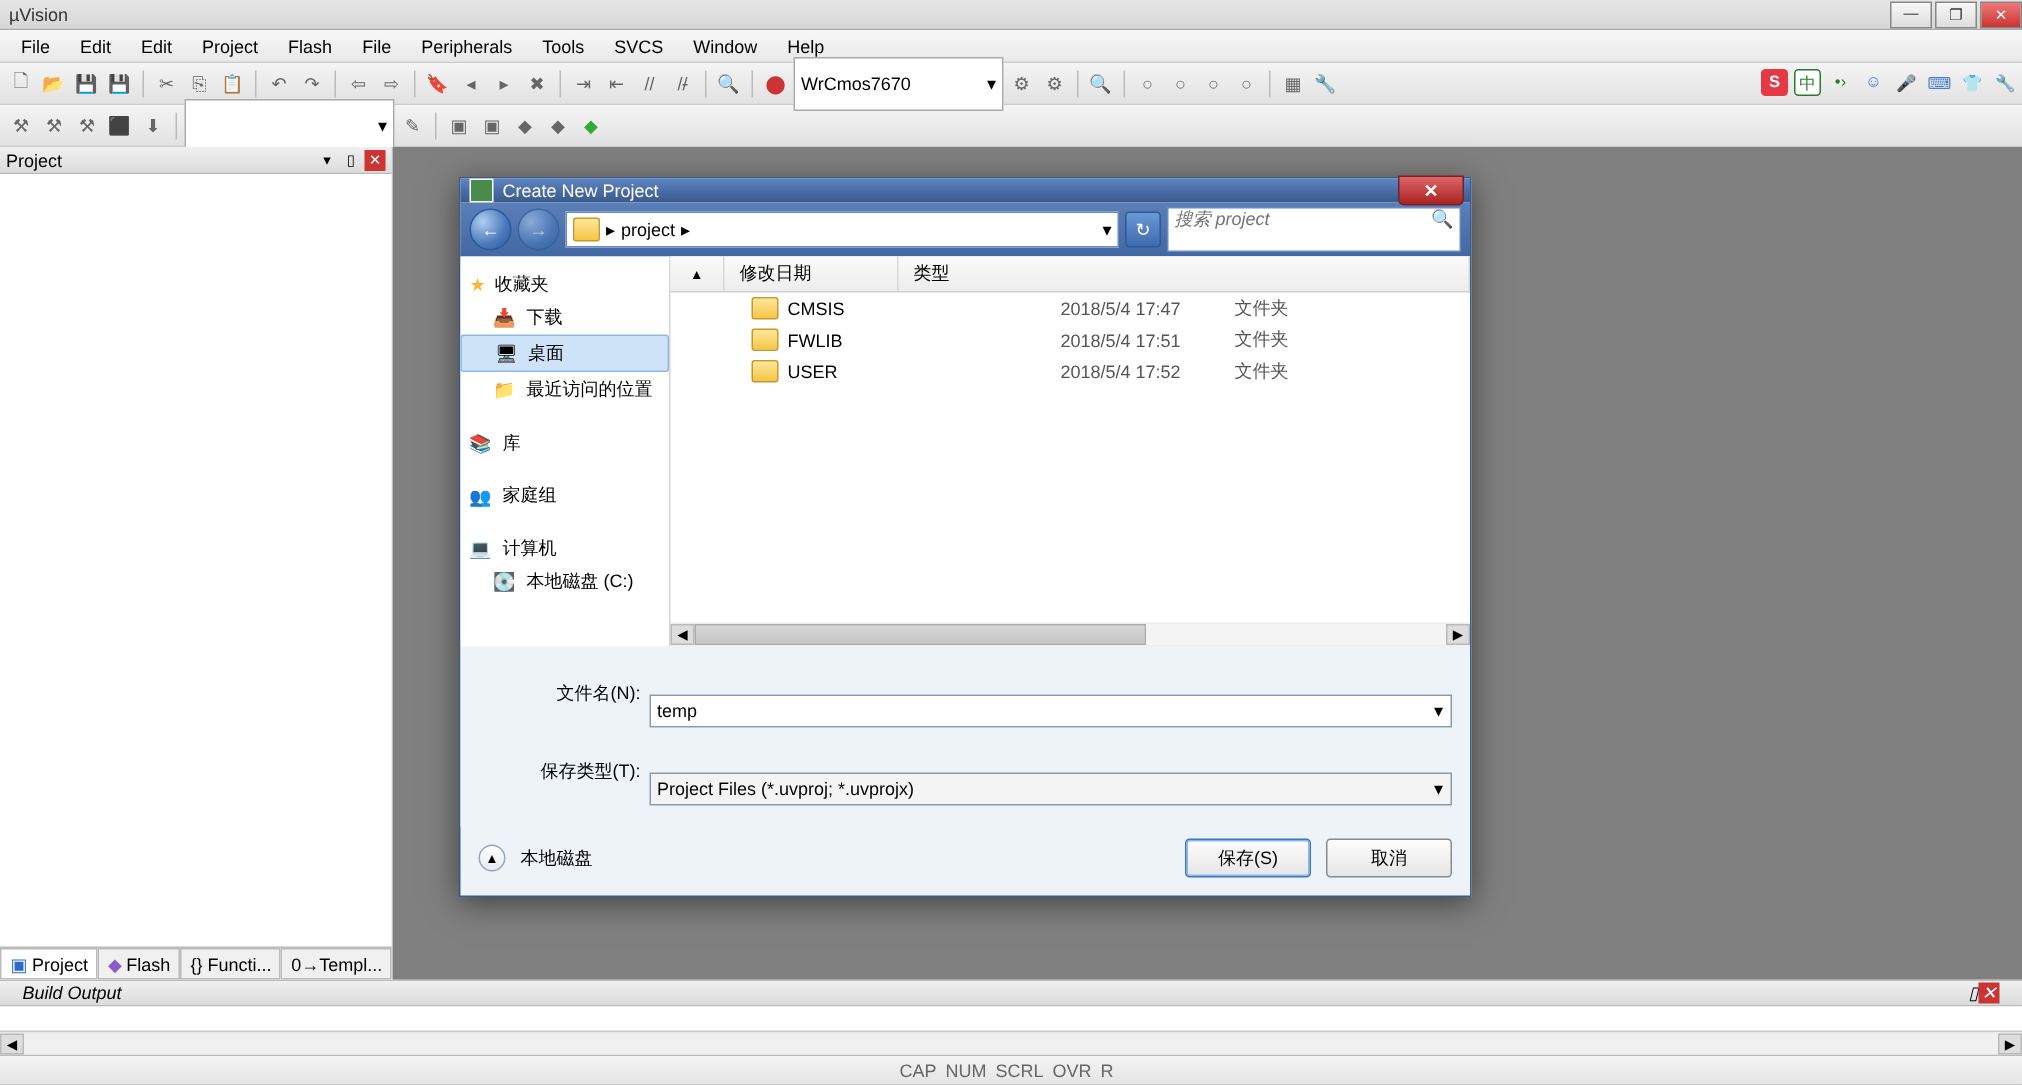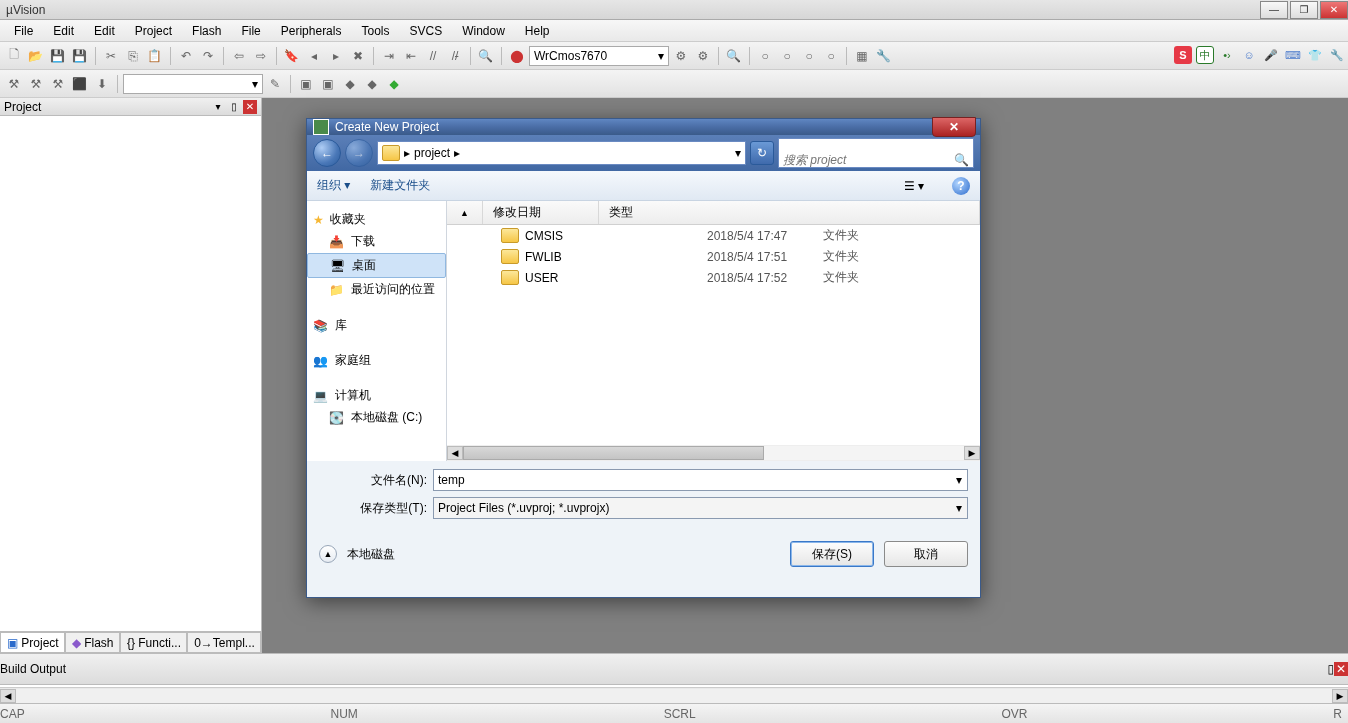--- a/index.html
+++ b/index.html
@@ -6,53 +6,53 @@
 body{width:1348px;height:723px;background:#fff;overflow:hidden;position:relative;}
 .win-title{height:20px;background:linear-gradient(#e6e6e6,#d6d6d6);display:flex;align-items:center;padding-left:6px;color:#333;border-bottom:1px solid #aaa;}
 .win-title .spacer{flex:1;}
 .win-btn{width:28px;height:18px;display:inline-flex;align-items:center;justify-content:center;border:1px solid #888;background:linear-gradient(#f8f8f8,#ddd);margin-left:2px;font-size:10px;}
 .win-btn.close{background:linear-gradient(#e77,#c33);color:#fff;}
 .menu-bar{height:22px;background:linear-gradient(#f7f7f7,#e9e9e9);display:flex;align-items:center;border-bottom:1px solid #ccc;padding-left:4px;}
 .menu-bar span{padding:2px 10px;cursor:default;}
 .toolbar{height:28px;background:linear-gradient(#f4f4f4,#e2e2e2);display:flex;align-items:center;border-bottom:1px solid #ccc;padding-left:4px;gap:2px;}
 .tb-btn{width:20px;height:20px;display:inline-flex;align-items:center;justify-content:center;border:1px solid transparent;color:#666;}
 .tb-sep{width:1px;height:18px;background:#bbb;margin:0 3px;}
-.tb-combo{width:140px;height:20px;border:1px solid #aaa;background:#fff;display:inline-flex;align-items:center;padding:0 4px;font-size:11px;}
+.tb-combo{width:140px;height:36px;border:1px solid #aaa;background:#fff;display:inline-flex;align-items:center;padding:0 4px;font-size:11px;}
 .main-area{display:flex;height:calc(723px - 20px - 22px - 28px - 28px - 20px - 16px - 34px);}
 .project-pane{width:262px;border-right:1px solid #bbb;background:#fff;display:flex;flex-direction:column;}
 .project-pane .pane-title{height:18px;background:linear-gradient(#f0f0f0,#dcdcdc);padding:2px 4px;display:flex;align-items:center;border-bottom:1px solid #bbb;}
 .pane-title .spacer{flex:1;}
 .pane-title .pb{width:14px;height:14px;display:inline-flex;align-items:center;justify-content:center;font-size:10px;margin-left:2px;}
 .pane-title .pb.x{background:#c33;color:#fff;}
 .project-tree{flex:1;background:#fff;}
 .pane-tabs{height:22px;display:flex;border-top:1px solid #bbb;}
 .pane-tab{padding:2px 6px;border:1px solid #bbb;background:#f0f0f0;display:inline-flex;align-items:center;gap:3px;font-size:11px;white-space:nowrap;overflow:hidden;}
 .pane-tab.active{background:#fff;}
 .editor-area{flex:1;background:#808080;}
 .build-output{height:34px;}
-.build-output-title{height:32px;background:linear-gradient(#f0f0f0,#dcdcdc);padding:2px 0;border-top:1px solid #bbb;border-bottom:1px solid #bbb;display:flex;align-items:center;}
+.build-output-title{height:18px;background:linear-gradient(#f0f0f0,#dcdcdc);padding:2px 15px;border-top:1px solid #bbb;border-bottom:1px solid #bbb;display:flex;align-items:center;font-style:italic;}
 .build-output-body{height:calc(100% - 18px);background:#fff;}
 .hscroll{height:16px;background:#e9e9e9;border-top:1px solid #ccc;display:flex;align-items:center;}
 .hscroll .arrow{width:16px;height:14px;background:#ddd;border:1px solid #bbb;display:inline-flex;align-items:center;justify-content:center;font-size:9px;}
 .hscroll .track{flex:1;height:14px;background:#f0f0f0;}
-.status-bar{height:20px;background:linear-gradient(#f4f4f4,#e4e4e4);border-top:1px solid #bbb;display:flex;align-items:center;justify-content:space-between;padding-right:6px;gap:6px;color:#666;font-size:11px;}
+.status-bar{height:20px;background:linear-gradient(#f4f4f4,#e4e4e4);border-top:1px solid #bbb;display:flex;align-items:center;justify-content:center;padding-right:6px;gap:6px;color:#666;font-size:11px;}
 .ime-bar{position:absolute;top:44px;right:2px;height:22px;display:flex;gap:4px;align-items:center;}
 .ime-ico{width:18px;height:18px;border-radius:3px;display:inline-flex;align-items:center;justify-content:center;font-size:11px;}
 
 
 .dialog{position:absolute;left:306px;top:118px;width:675px;height:480px;border:1px solid #3a5a8a;background:#eef3f8;box-shadow:0 4px 20px rgba(0,0,0,.5);}
 .dlg-title{height:16px;background:linear-gradient(#5f86c2,#4a6da6 50%,#3a5a8a);color:#fff;display:flex;align-items:center;padding-left:6px;}
 .dlg-title .ico{width:16px;height:16px;background:#4a8a4a;border:1px solid #fff;margin-right:6px;}
 .dlg-title .spacer{flex:1;}
 .dlg-close{width:44px;height:20px;background:linear-gradient(#d66,#a22);color:#fff;display:flex;align-items:center;justify-content:center;border-radius:0 0 4px 4px;margin-right:4px;font-weight:bold;border:1px solid #722;}
 .dlg-nav{height:36px;background:linear-gradient(#5b7fb8,#4168a3);display:flex;align-items:center;padding:0 6px;gap:4px;}
 .nav-btn{width:28px;height:28px;border-radius:50%;background:radial-gradient(circle at 30% 30%,#aecdf5,#4a78b8 60%,#2a5a9a);display:inline-flex;align-items:center;justify-content:center;color:#fff;border:1px solid #2a5a9a;}
 .breadcrumb{flex:1;height:24px;background:#fff;border:1px solid #6a8ac2;display:flex;align-items:center;padding:0 4px;gap:4px;}
 .bc-folder{width:18px;height:16px;background:linear-gradient(#fce79a,#f6c646);border:1px solid #c89a2a;border-radius:2px;}
-.search-box{width:196px;height:24px;background:#fff;border:1px solid #6a8ac2;display:flex;align-items:flex-start;padding:14px 4px;}
+.search-box{width:196px;height:24px;background:#fff;border:1px solid #6a8ac2;display:flex;align-items:flex-end;padding:14px 4px;}
 .search-box input{flex:1;border:none;outline:none;font-style:italic;color:#888;background:transparent;}
 .dlg-toolbar{height:30px;background:linear-gradient(#f5f8fc,#e0e9f3);display:flex;align-items:center;padding:0 10px;gap:20px;border-bottom:1px solid #c8d4e2;}
 .dlg-toolbar .link{color:#1a4e8a;}
 .dlg-toolbar .spacer{flex:1;}
 .view-drop{width:36px;height:20px;display:inline-flex;align-items:center;justify-content:center;border:1px solid transparent;}
 .help-ico{width:18px;height:18px;border-radius:50%;background:radial-gradient(circle at 35% 35%,#b3d6ff,#2a6acc);color:#fff;display:inline-flex;align-items:center;justify-content:center;font-weight:bold;}
 .dlg-body{display:flex;height:260px;background:#fff;}
 .tree{width:140px;border-right:1px solid #d0d6de;overflow-y:auto;overflow-x:hidden;padding:4px 0;}
 .tree-group{padding:4px 0;}
 .tree-hdr{display:flex;align-items:center;gap:6px;padding:2px 6px;font-weight:normal;}
@@ -74,21 +74,21 @@
 .row .date{width:116px;color:#555;}
 .row .type{flex:1;color:#555;}
 .folder-ico{width:18px;height:15px;background:linear-gradient(#fce79a,#f6c646);border:1px solid #c89a2a;border-radius:2px;display:inline-block;}
 .file-scroll{position:absolute;bottom:0;left:0;right:0;height:16px;background:#eee;display:flex;align-items:center;}
 .file-scroll .sarrow{width:16px;height:14px;background:#ddd;border:1px solid #bbb;display:inline-flex;align-items:center;justify-content:center;font-size:9px;}
 .file-scroll .strack{flex:1;height:14px;background:#f4f4f4;position:relative;}
 .file-scroll .sthumb{position:absolute;left:0;top:0;height:100%;width:60%;background:linear-gradient(#d8d8d8,#c4c4c4);border:1px solid #aaa;}
 .dlg-inputs{background:#eef3f8;padding:8px 12px;}
 .dlg-row{display:flex;align-items:center;margin-bottom:6px;}
 .dlg-row label{width:114px;text-align:right;padding-right:6px;}
-.dlg-row .control{flex:1;}
+.dlg-row .control{flex:1;margin-top:24px;}
 .dlg-row input,.dlg-row select{width:100%;height:22px;border:1px solid #8a9ab0;padding:0 4px;background:#fff;}
 .dlg-buttons{display:flex;align-items:center;padding:8px 12px 12px;gap:10px;}
 .exp-toggle{width:18px;height:18px;border:1px solid #98a6b8;border-radius:50%;display:inline-flex;align-items:center;justify-content:center;background:linear-gradient(#fff,#e6ebf2);font-size:9px;}
 .dlg-buttons .spacer{flex:1;}
 .btn{width:84px;height:26px;border:1px solid #8a8a8a;background:linear-gradient(#fdfdfd,#e6e6e6);border-radius:3px;}
 .btn.primary{border:1px solid #3a78c8;box-shadow:0 0 0 1px #8ab6ea inset;}
 </style>
 </head>
 <body>
 
@@ -261,27 +261,20 @@
       <span>project</span>
       <span>▸</span>
       <span style="margin-left:auto">▾</span>
     </div>
     <span class="nav-btn" style="width:24px;height:24px;border-radius:3px;background:linear-gradient(#6a99d6,#3f6aac)">↻</span>
     <div class="search-box">
       <input placeholder="搜索 project" style="">
       <span>🔍</span>
     </div>
   </div>
-  <div class="dlg-toolbar">
-    <span class="link">组织 ▾</span>
-    <span class="link">新建文件夹</span>
-    <span class="spacer"></span>
-    <span class="view-drop">☰ ▾</span>
-    <span class="help-ico">?</span>
-  </div>
   <div class="dlg-body">
     <div class="tree">
       <div class="tree-group">
         <div class="tree-hdr">
             <span class="zz-star">★</span>
             <span>收藏夹</span>
           </div>
         <div class="tree-item">
             <span class="ti-ico">📥</span>
             <span>下载</span>

